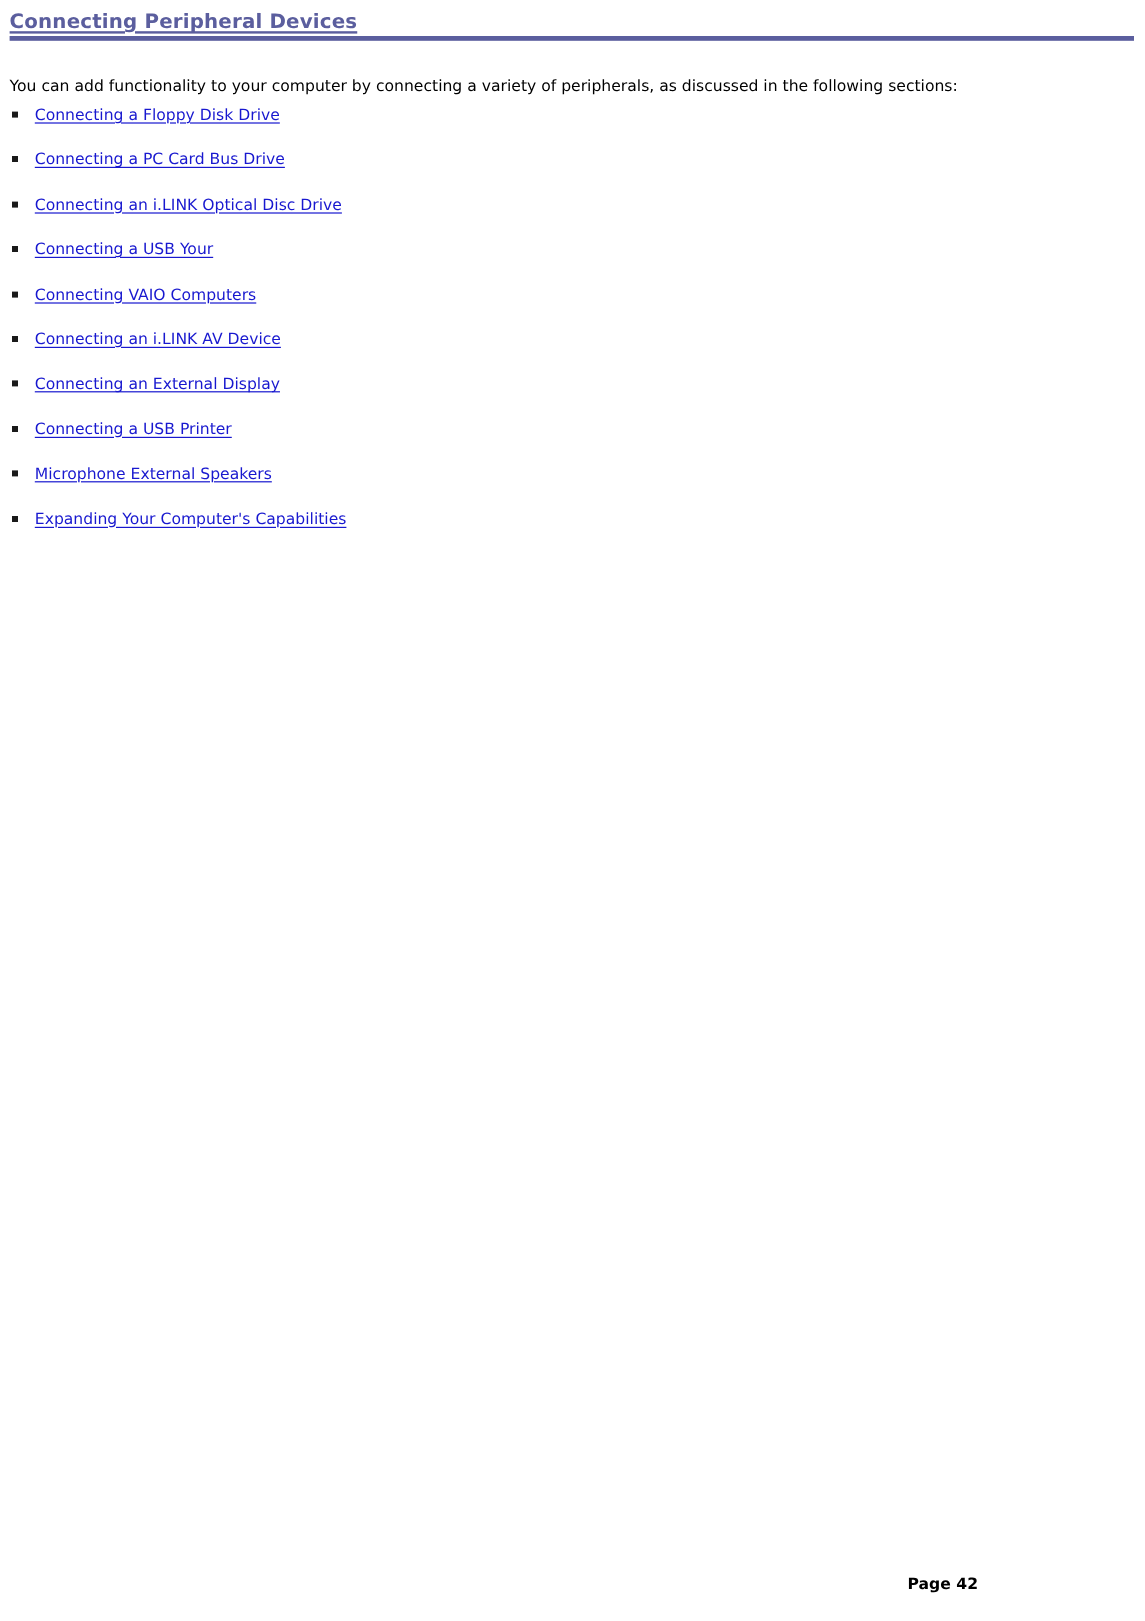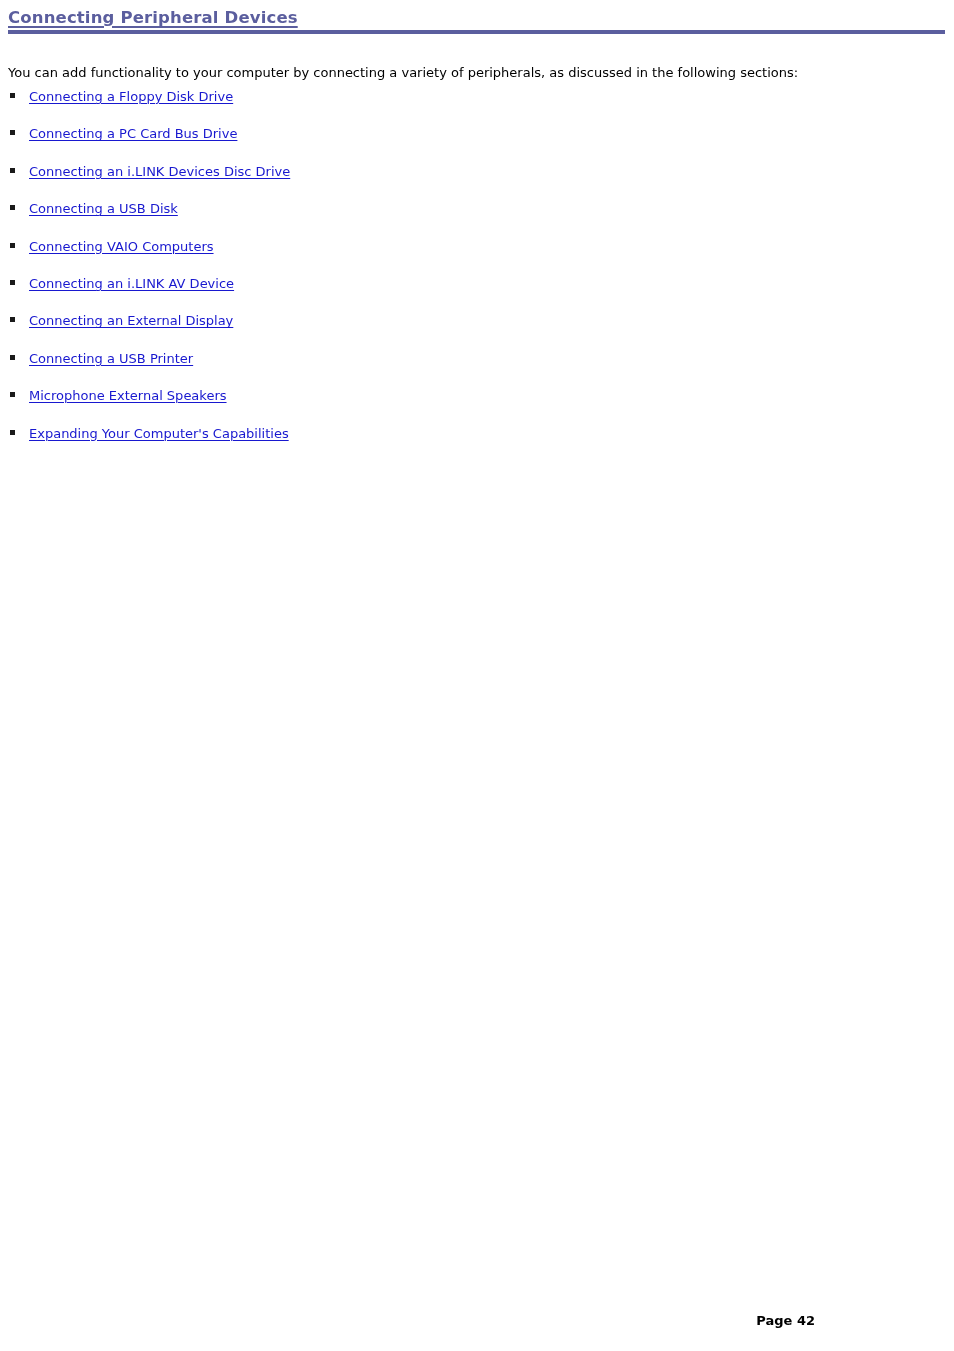--- a/index.html
+++ b/index.html
@@ -140,26 +140,26 @@
       <a class="section-link" href="#">Connecting a Floppy Disk Drive</a>
     </li>
 
     <li class="link-list-item">
       <span class="bullet-icon"></span>
       <a class="section-link" href="#">Connecting a PC Card Bus Drive</a>
     </li>
 
     <li class="link-list-item">
       <span class="bullet-icon"></span>
-      <a class="section-link" href="#">Connecting an i.LINK Devices Disc Drive</a>
+      <a class="section-link" href="#">Connecting an i.LINK Optical Disc Drive</a>
     </li>
 
     <li class="link-list-item">
       <span class="bullet-icon"></span>
-      <a class="section-link" href="#">Connecting a USB Disk</a>
+      <a class="section-link" href="#">Connecting a USB Your</a>
     </li>
 
     <li class="link-list-item">
       <span class="bullet-icon"></span>
       <a class="section-link" href="#">Connecting VAIO Computers</a>
     </li>
 
     <li class="link-list-item">
       <span class="bullet-icon"></span>
       <a class="section-link" href="#">Connecting an i.LINK AV Device</a>

